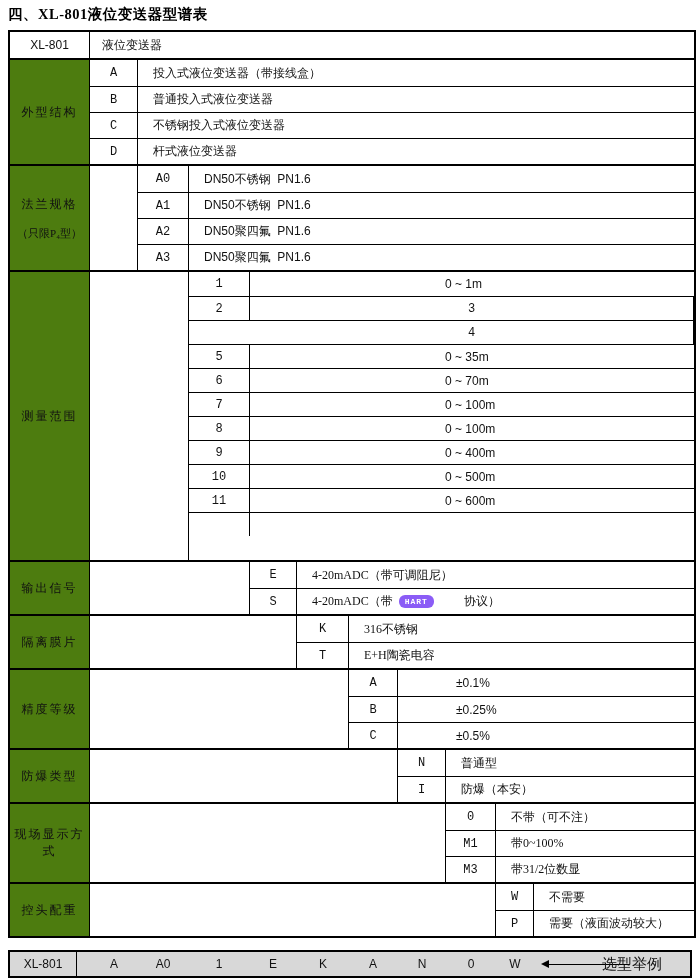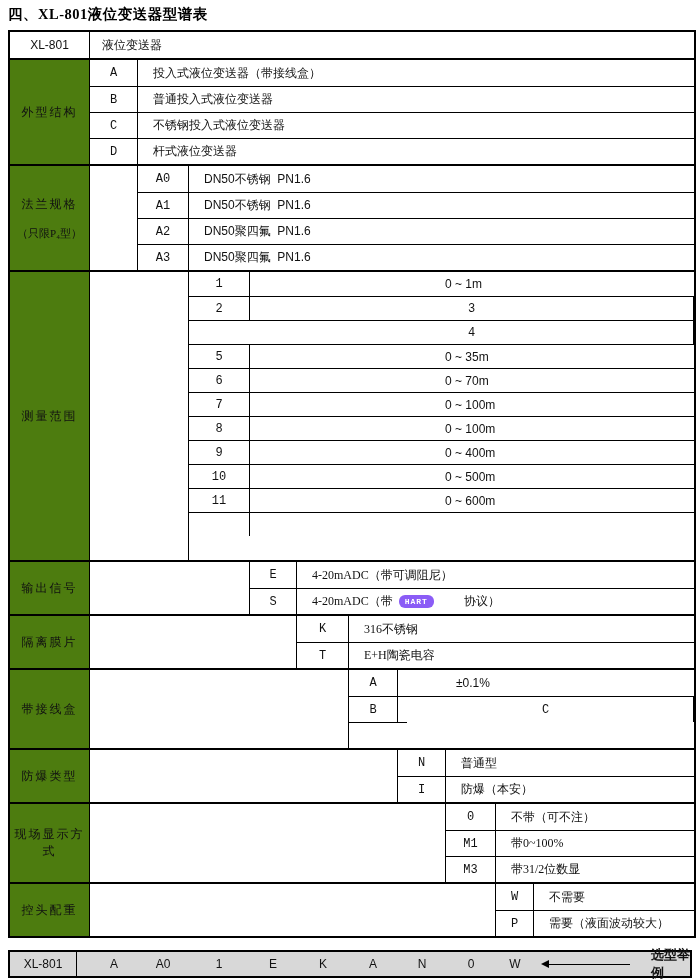--- a/index.html
+++ b/index.html
@@ -30,22 +30,22 @@
         font-size:8px;letter-spacing:1px;line-height:11px;display:inline-block}
   .strip{position:absolute;left:8px;top:950px;width:684px;height:28px;background:#d8d8d8;
          border:2px solid #000;box-sizing:border-box}
   .strip .smodel{position:absolute;left:0;top:0;bottom:0;width:66px;display:flex;align-items:center;
          justify-content:center;border-right:1px solid #000;font-size:12px}
   .scode{position:absolute;top:0;bottom:0;width:34px;display:flex;align-items:center;
          justify-content:center;font-size:12px}
   .sline{position:absolute;left:538px;top:12px;width:82px;border-top:1.5px solid #000}
   .shead{position:absolute;left:531px;top:8px;width:0;height:0;border-right:8px solid #000;
          border-top:4px solid transparent;border-bottom:4px solid transparent}
-  .scap{position:absolute;left:641px;top:0;bottom:0;display:flex;align-items:center;
-        font-family:"Liberation Sans",sans-serif;font-weight:bold;font-size:13px}
+  .scap{position:absolute;left:592px;top:0;bottom:0;display:flex;align-items:center;
+        font-family:"Liberation Sans",sans-serif;font-weight:normal;font-size:15px}
 </style>
 </head>
 <body>
 
 <div class="title">四、XL-801液位变送器型谱表</div>
 
 <div class="ptable">
 
   <div class="sec" style="grid-template-columns:80px 1fr;grid-template-rows:26px">
     <div class="cell modelcell mono">XL-801</div>
@@ -132,26 +132,27 @@
       </div>
     <div class="cell spc"></div>
     <div class="cell code">K</div>
     <div class="cell desc">316不锈钢</div>
     <div class="cell code bt">T</div>
     <div class="cell desc bt">E+H陶瓷电容</div>
   </div>
 
   <div class="sec accuracy" style="grid-template-columns:80px 259px 49px 1fr;grid-template-rows:repeat(3,26px)">
     <div class="cell lbl">
-        <span>带接线盒</span>
+        <span>精度等级</span>
       </div>
     <div class="cell spc"></div>
     <div class="cell code">A</div>
     <div class="cell desc mono">±0.1%</div>
     <div class="cell code bt">B</div>
+    <div class="cell desc bt mono">±0.25%</div>
     <div class="cell code bt">C</div>
     <div class="cell desc bt mono">±0.5%</div>
   </div>
 
   <div class="sec" style="grid-template-columns:80px 308px 48px 1fr;grid-template-rows:repeat(2,26px)">
     <div class="cell lbl">
         <span>防爆类型</span>
       </div>
     <div class="cell spc"></div>
     <div class="cell code">N</div>

